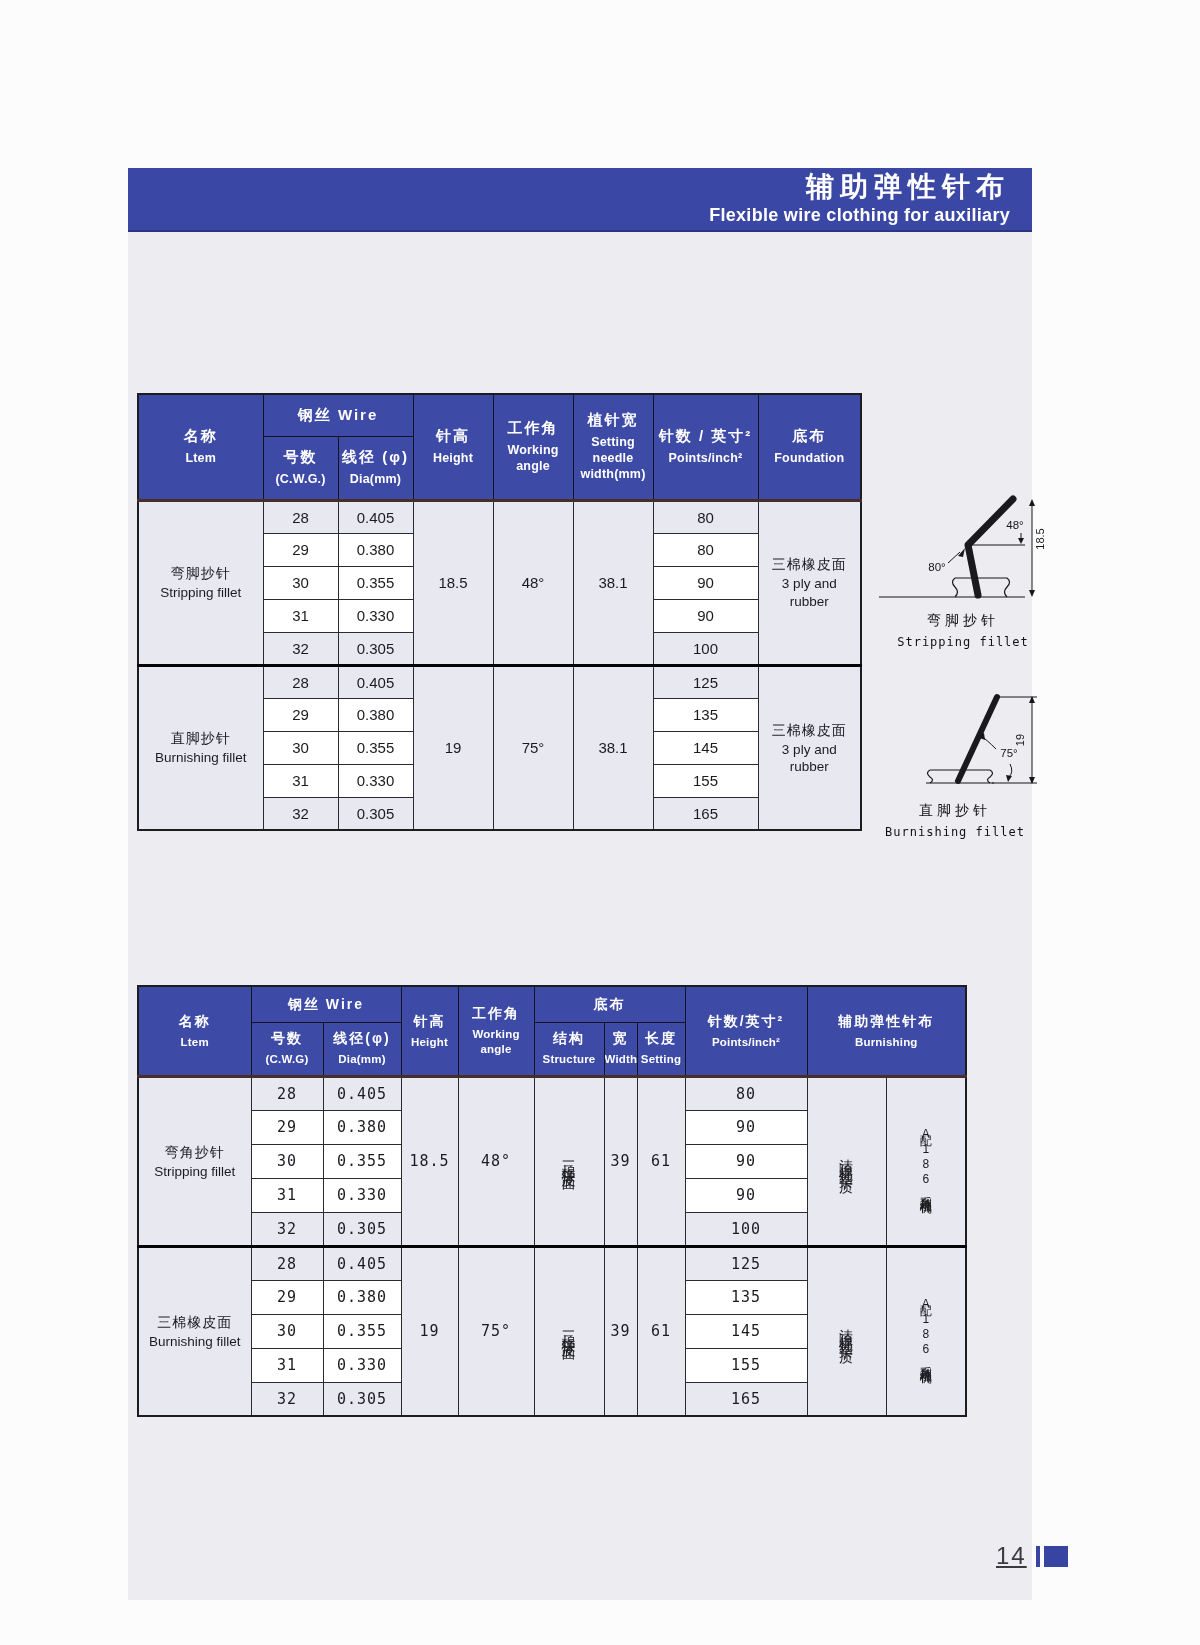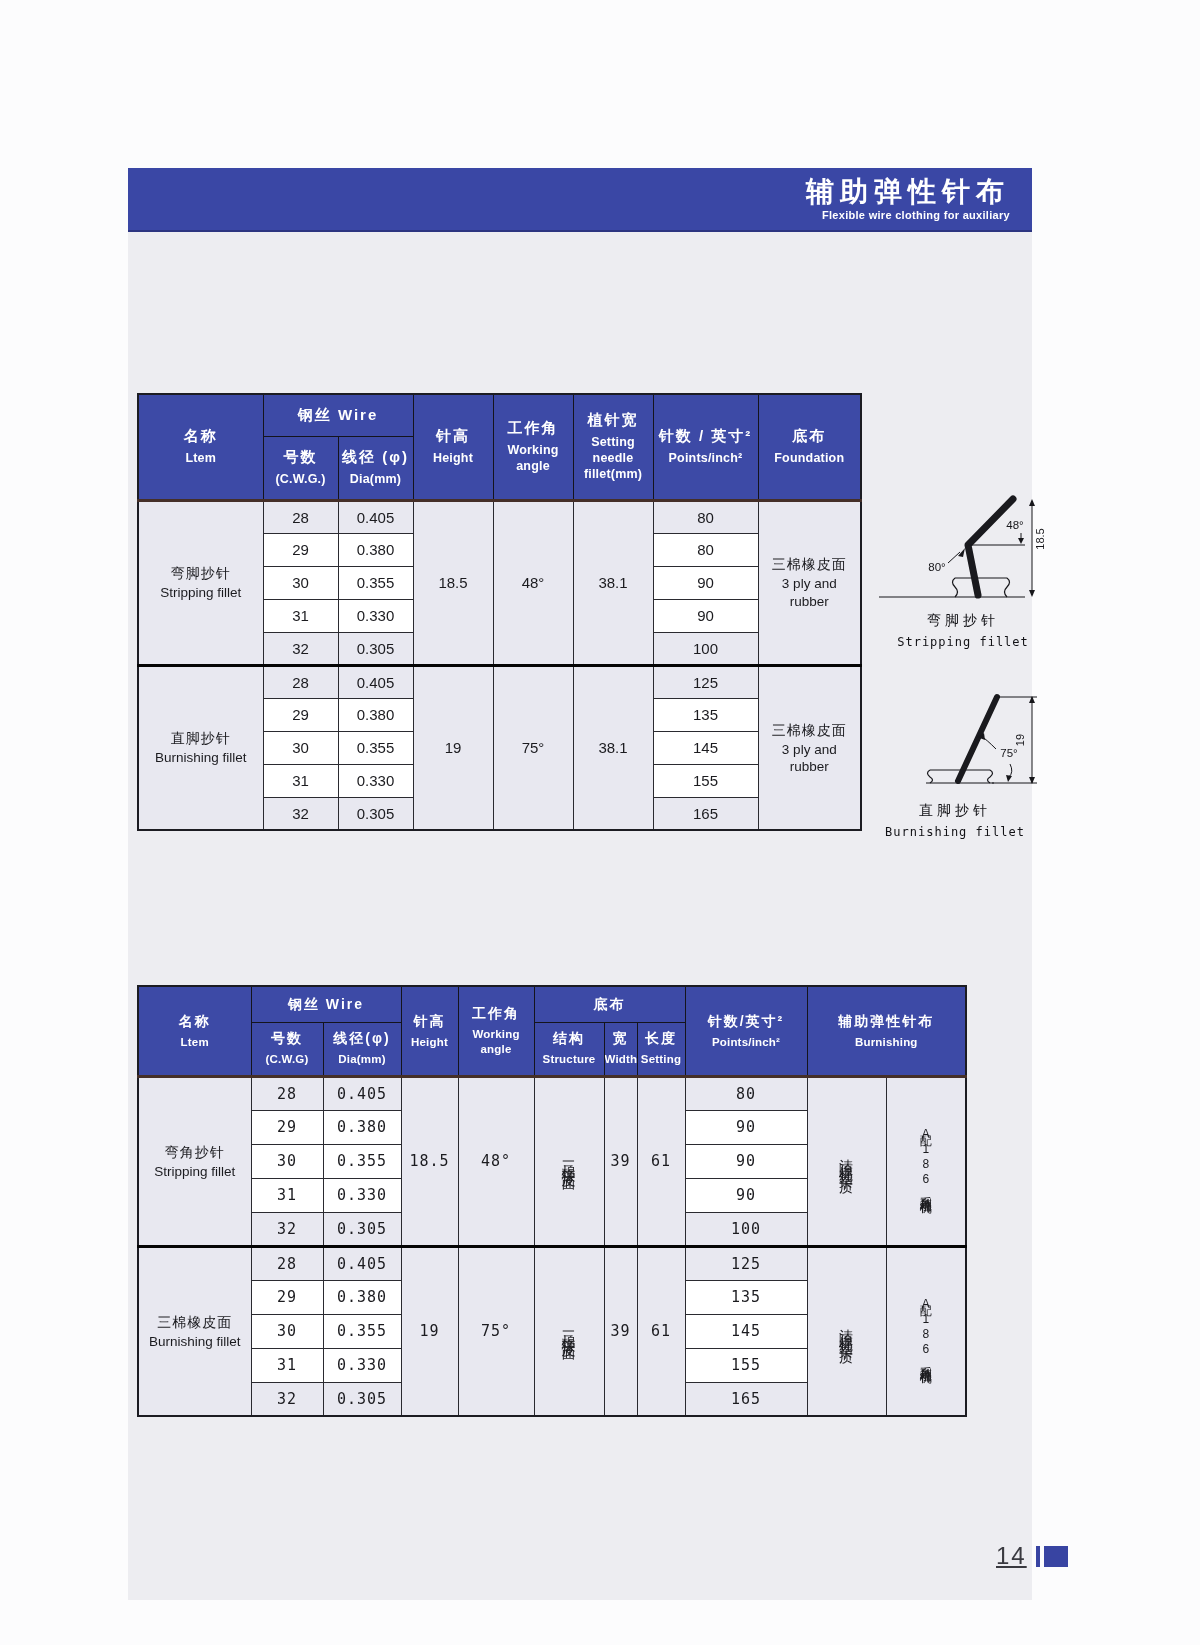--- a/index.html
+++ b/index.html
@@ -6,21 +6,21 @@
   html,body { margin:0; padding:0; }
   body { font-family:"Liberation Sans","DejaVu Sans",sans-serif; background:#ffffff; }
   .page { position:relative; width:1200px; height:1645px; background:#fcfcfd; overflow:hidden; }
 
   .content-bg { position:absolute; left:128px; top:232px; width:904px; height:1368px; background:#ededf1; }
 
   .banner { position:absolute; left:128px; top:168px; width:904px; height:64px; background:#3a47a5;
             color:#fff; display:flex; flex-direction:column; align-items:flex-end; justify-content:center;
             padding-right:22px; border-bottom:2px solid #2c3580; }
   .banner-title { font-size:28px; font-weight:bold; letter-spacing:6px; line-height:1.05; }
-  .banner-sub   { font-size:11px; font-weight:bold; letter-spacing:0.3px; margin-top:3px;text-align:right; }
+  .banner-sub   { font-size:18px; font-weight:bold; letter-spacing:0.3px; margin-top:3px;text-align:right; }
 
   table { border-collapse:collapse; table-layout:fixed; position:absolute; border:2px solid #1c1c22; }
   th, td { border:1px solid #2a2a30; text-align:center; vertical-align:middle; padding:0; color:#1b1b1f; overflow:hidden; }
   thead th { background:#3d4aa6; color:#ffffff; font-weight:bold; border-color:#14141c; }
   thead th .zh { font-size:15px; letter-spacing:2px; }
   thead th .en { font-size:12.5px; letter-spacing:0.2px; margin-top:5px; line-height:1.25; }
   .deep { border-bottom:3px solid #452f28 !important; }
 
   .t1 { left:137px; top:393px; width:723px; }
   .t1 thead tr.h1 { height:42px; } .t1 thead tr.h2 { height:64px; }
@@ -87,21 +87,21 @@
         <th rowspan="2" class="deep">
           <div class="zh">针高</div>
           <div class="en">Height</div>
         </th>
         <th rowspan="2" class="deep">
           <div class="zh">工作角</div>
           <div class="en">Working angle</div>
         </th>
         <th rowspan="2" class="deep">
           <div class="zh">植针宽</div>
-          <div class="en">Setting needle fillet(mm)</div>
+          <div class="en">Setting needle width(mm)</div>
         </th>
         <th rowspan="2" class="deep">
           <div class="zh">针数 / 英寸²</div>
           <div class="en">Points/inch²</div>
         </th>
         <th rowspan="2" class="deep">
           <div class="zh">底布</div>
           <div class="en">Foundation</div>
         </th>
       </tr>

